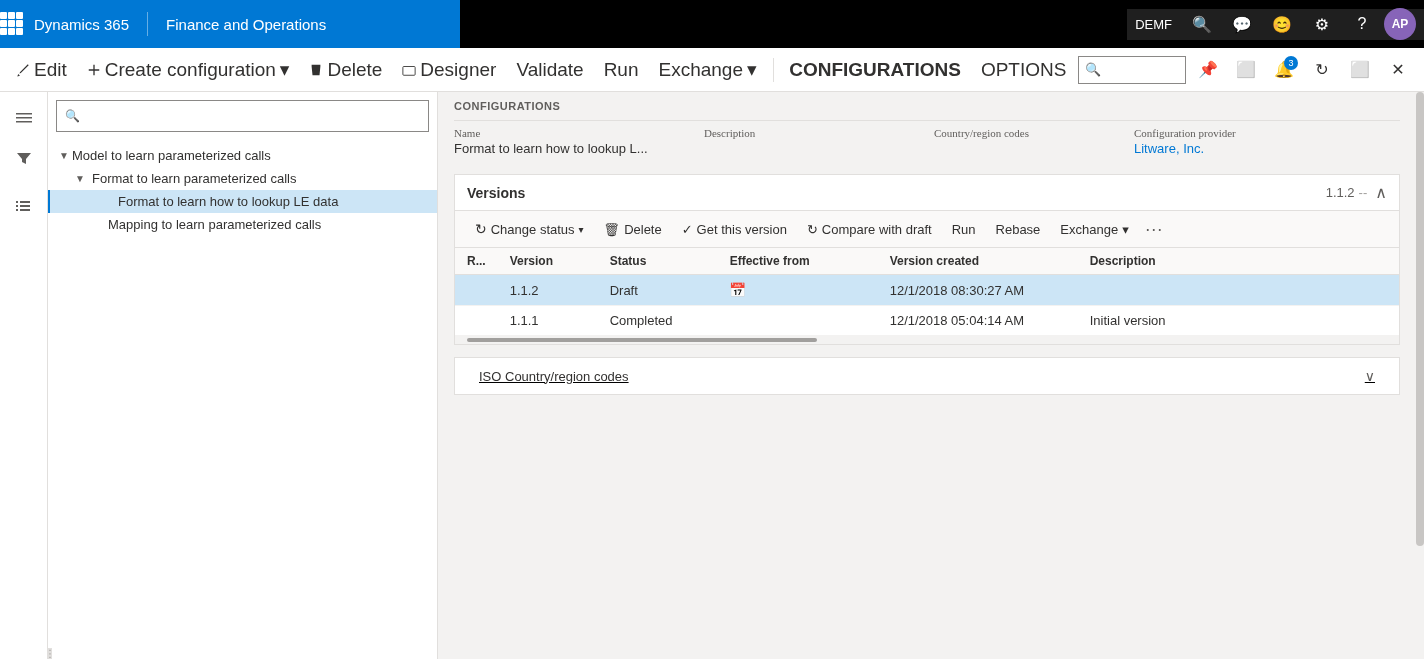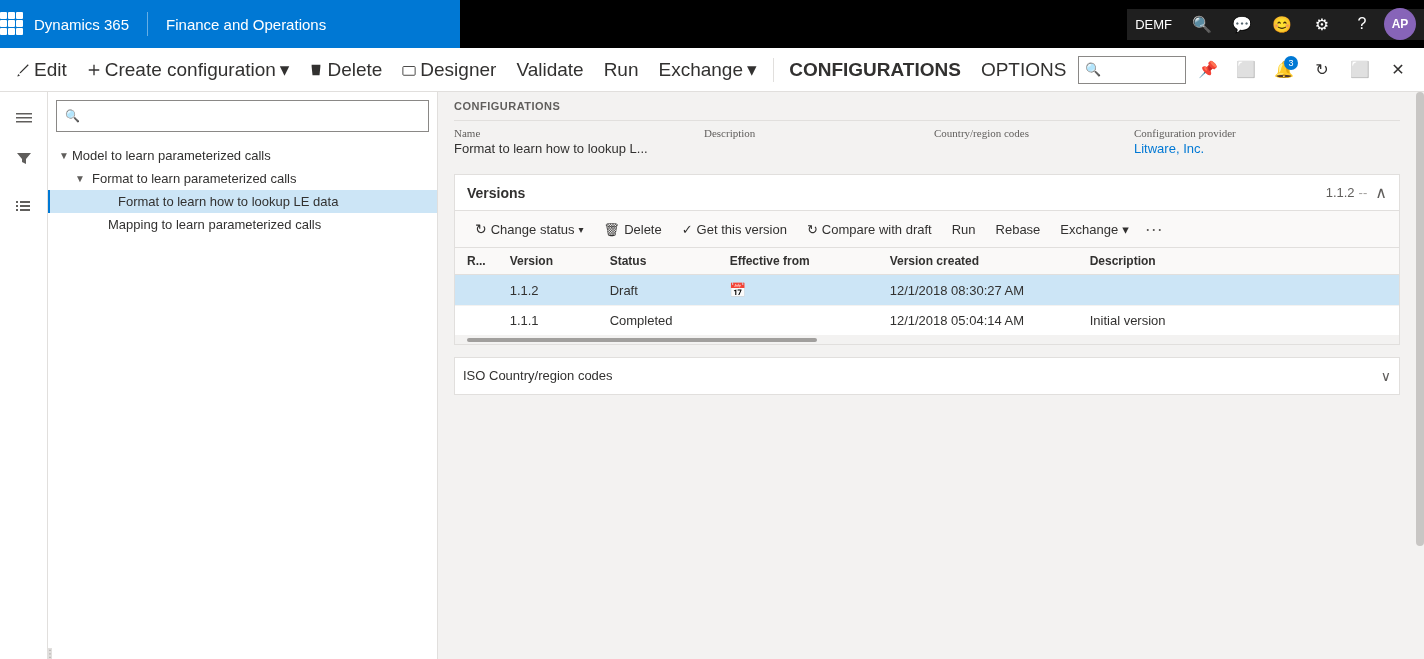--- a/index.html
+++ b/index.html
@@ -193,21 +193,21 @@
     }
     .scroll-bar {
       width: 350px; height: 4px; background: #a19f9d; border-radius: 2px;
     }
 
     
     .iso-section {
       margin: 0 16px 12px 16px; background: #fff; border: 1px solid #e1dfdd;
     }
     .iso-header {
-      display: flex; align-items: flex-start; padding: 10px 8px; cursor: pointer;
+      display: flex; align-items: center; padding: 10px 24px; cursor: pointer; text-decoration: underline;
     }
     .iso-title { font-size: 13px; color: #323130; flex: 1; }
     .iso-chevron { font-size: 14px; color: #605e5c; }
 
     
     .right-scrollbar {
       width: 8px; background: #f3f2f1; position: relative;
     }
     .right-scrollbar-thumb {
       position: absolute; top: 0; right: 0; width: 8px; height: 80%;

